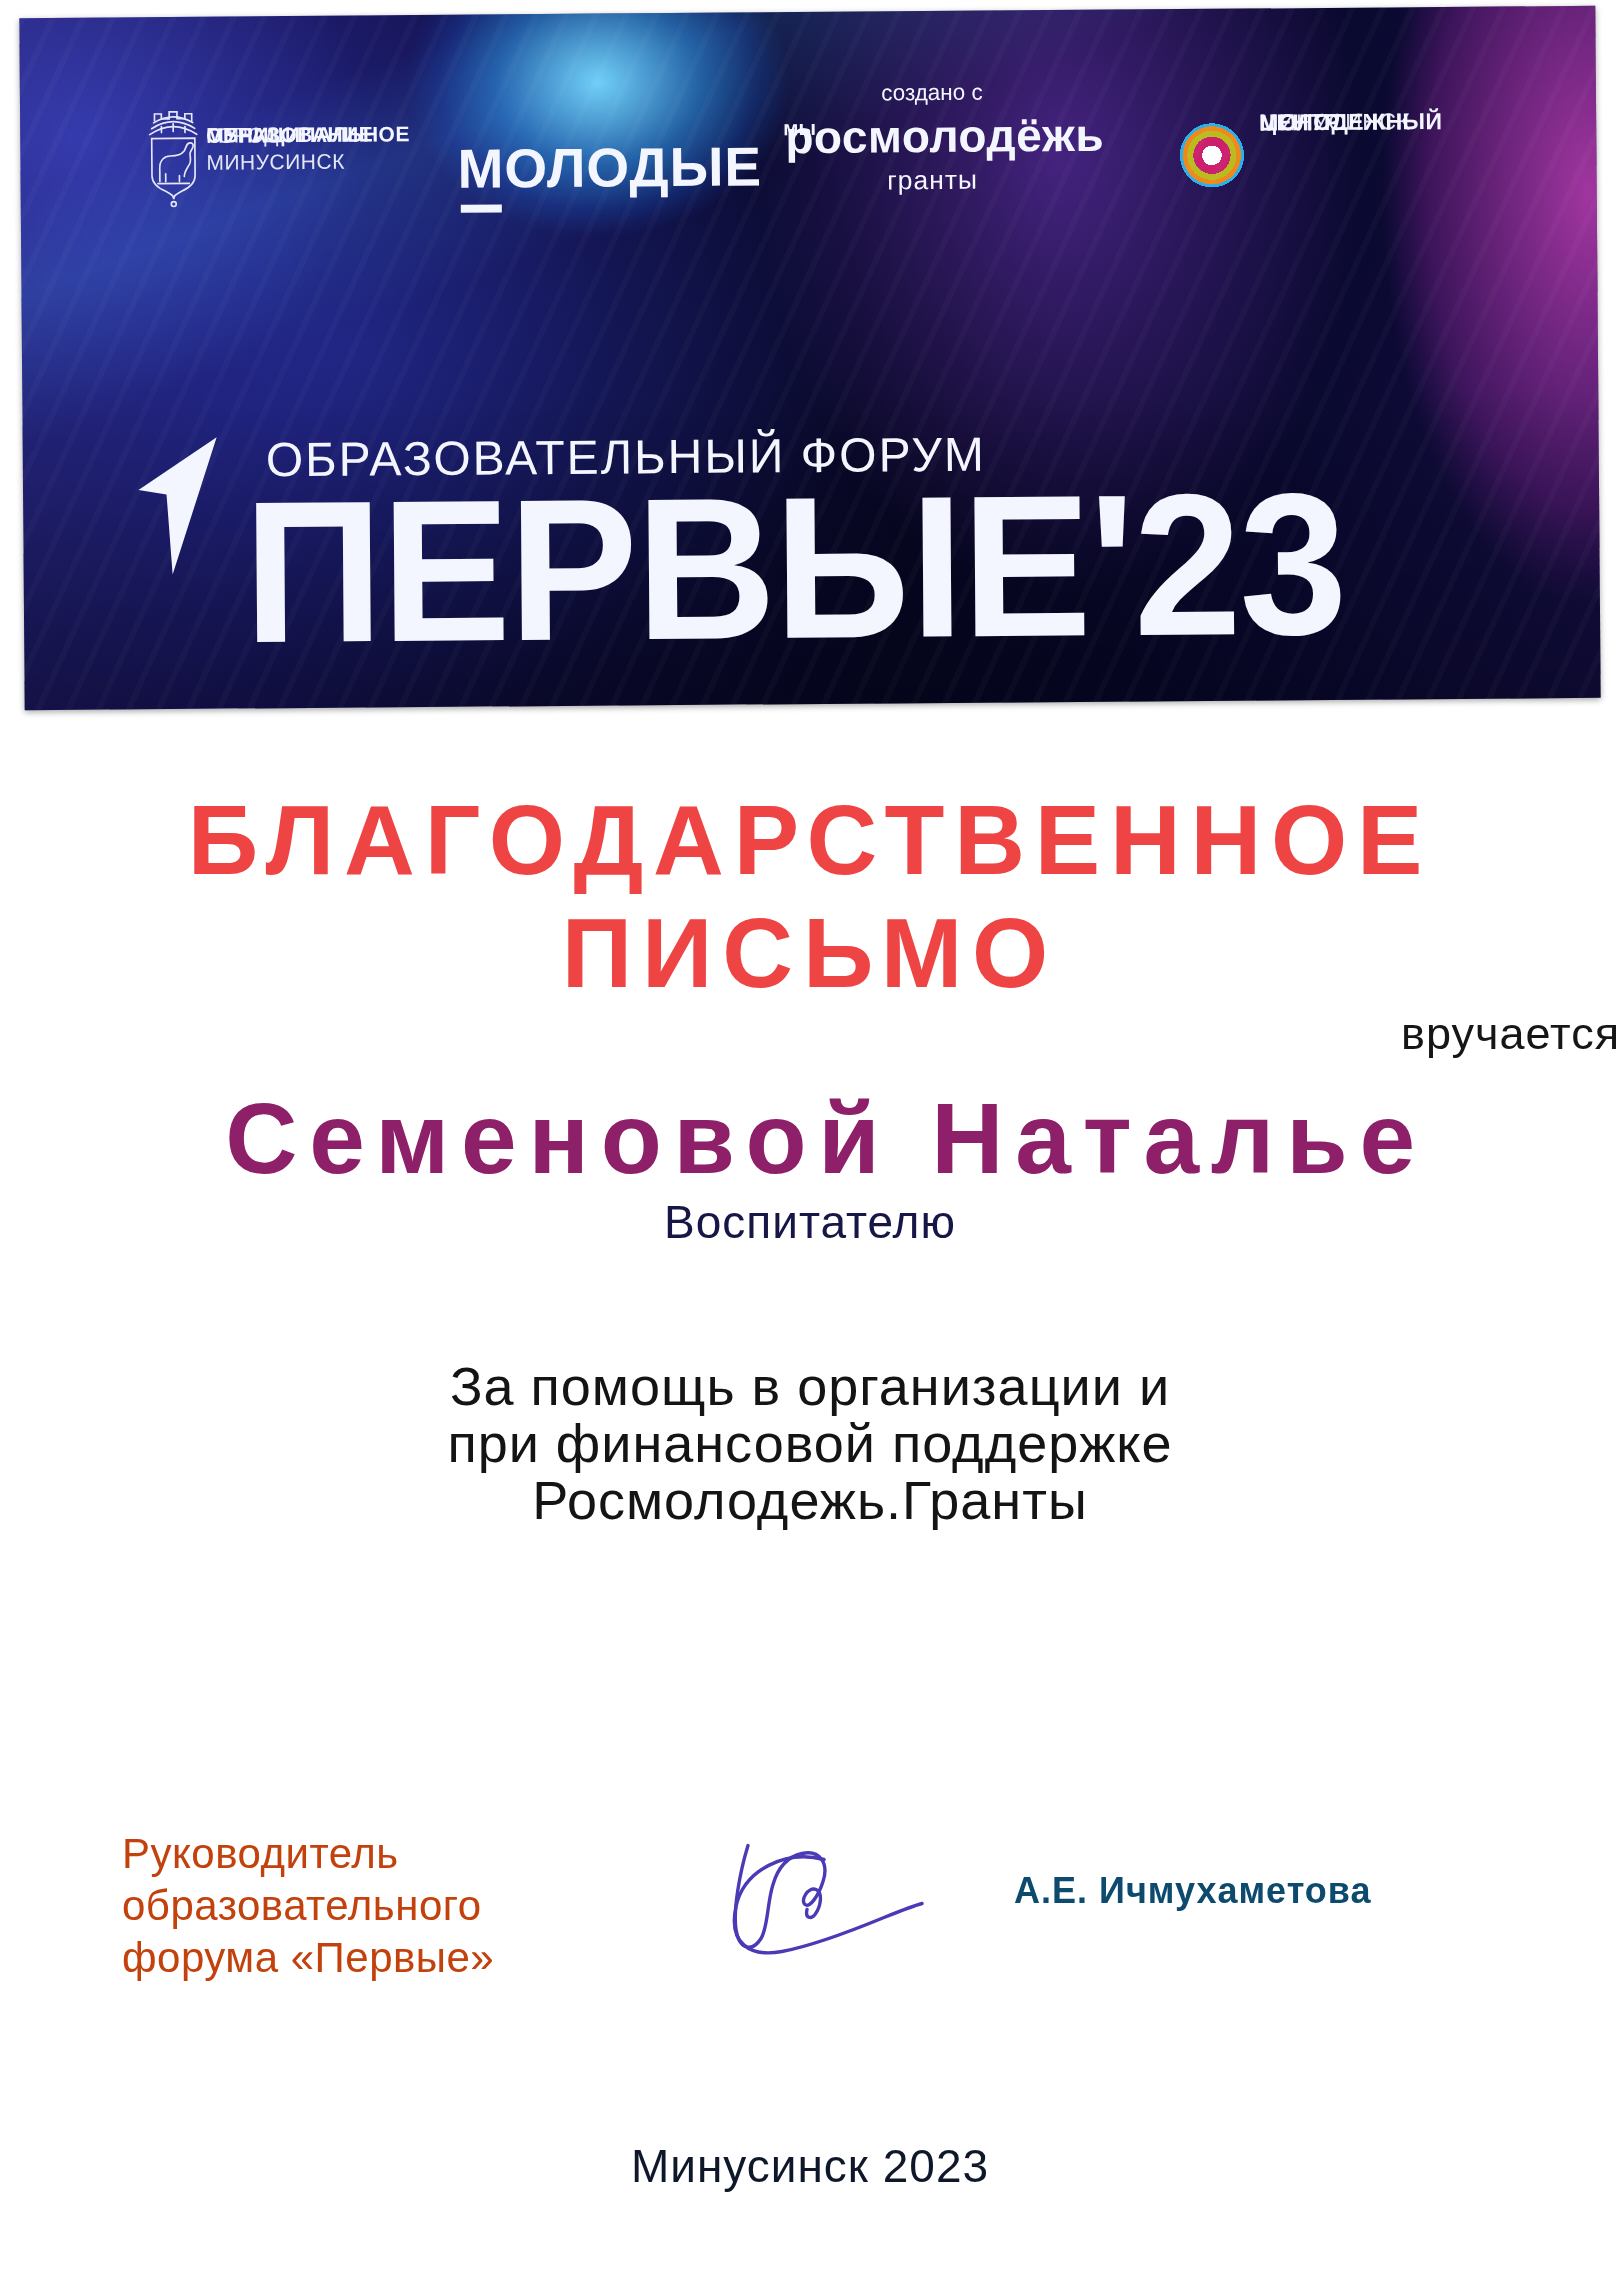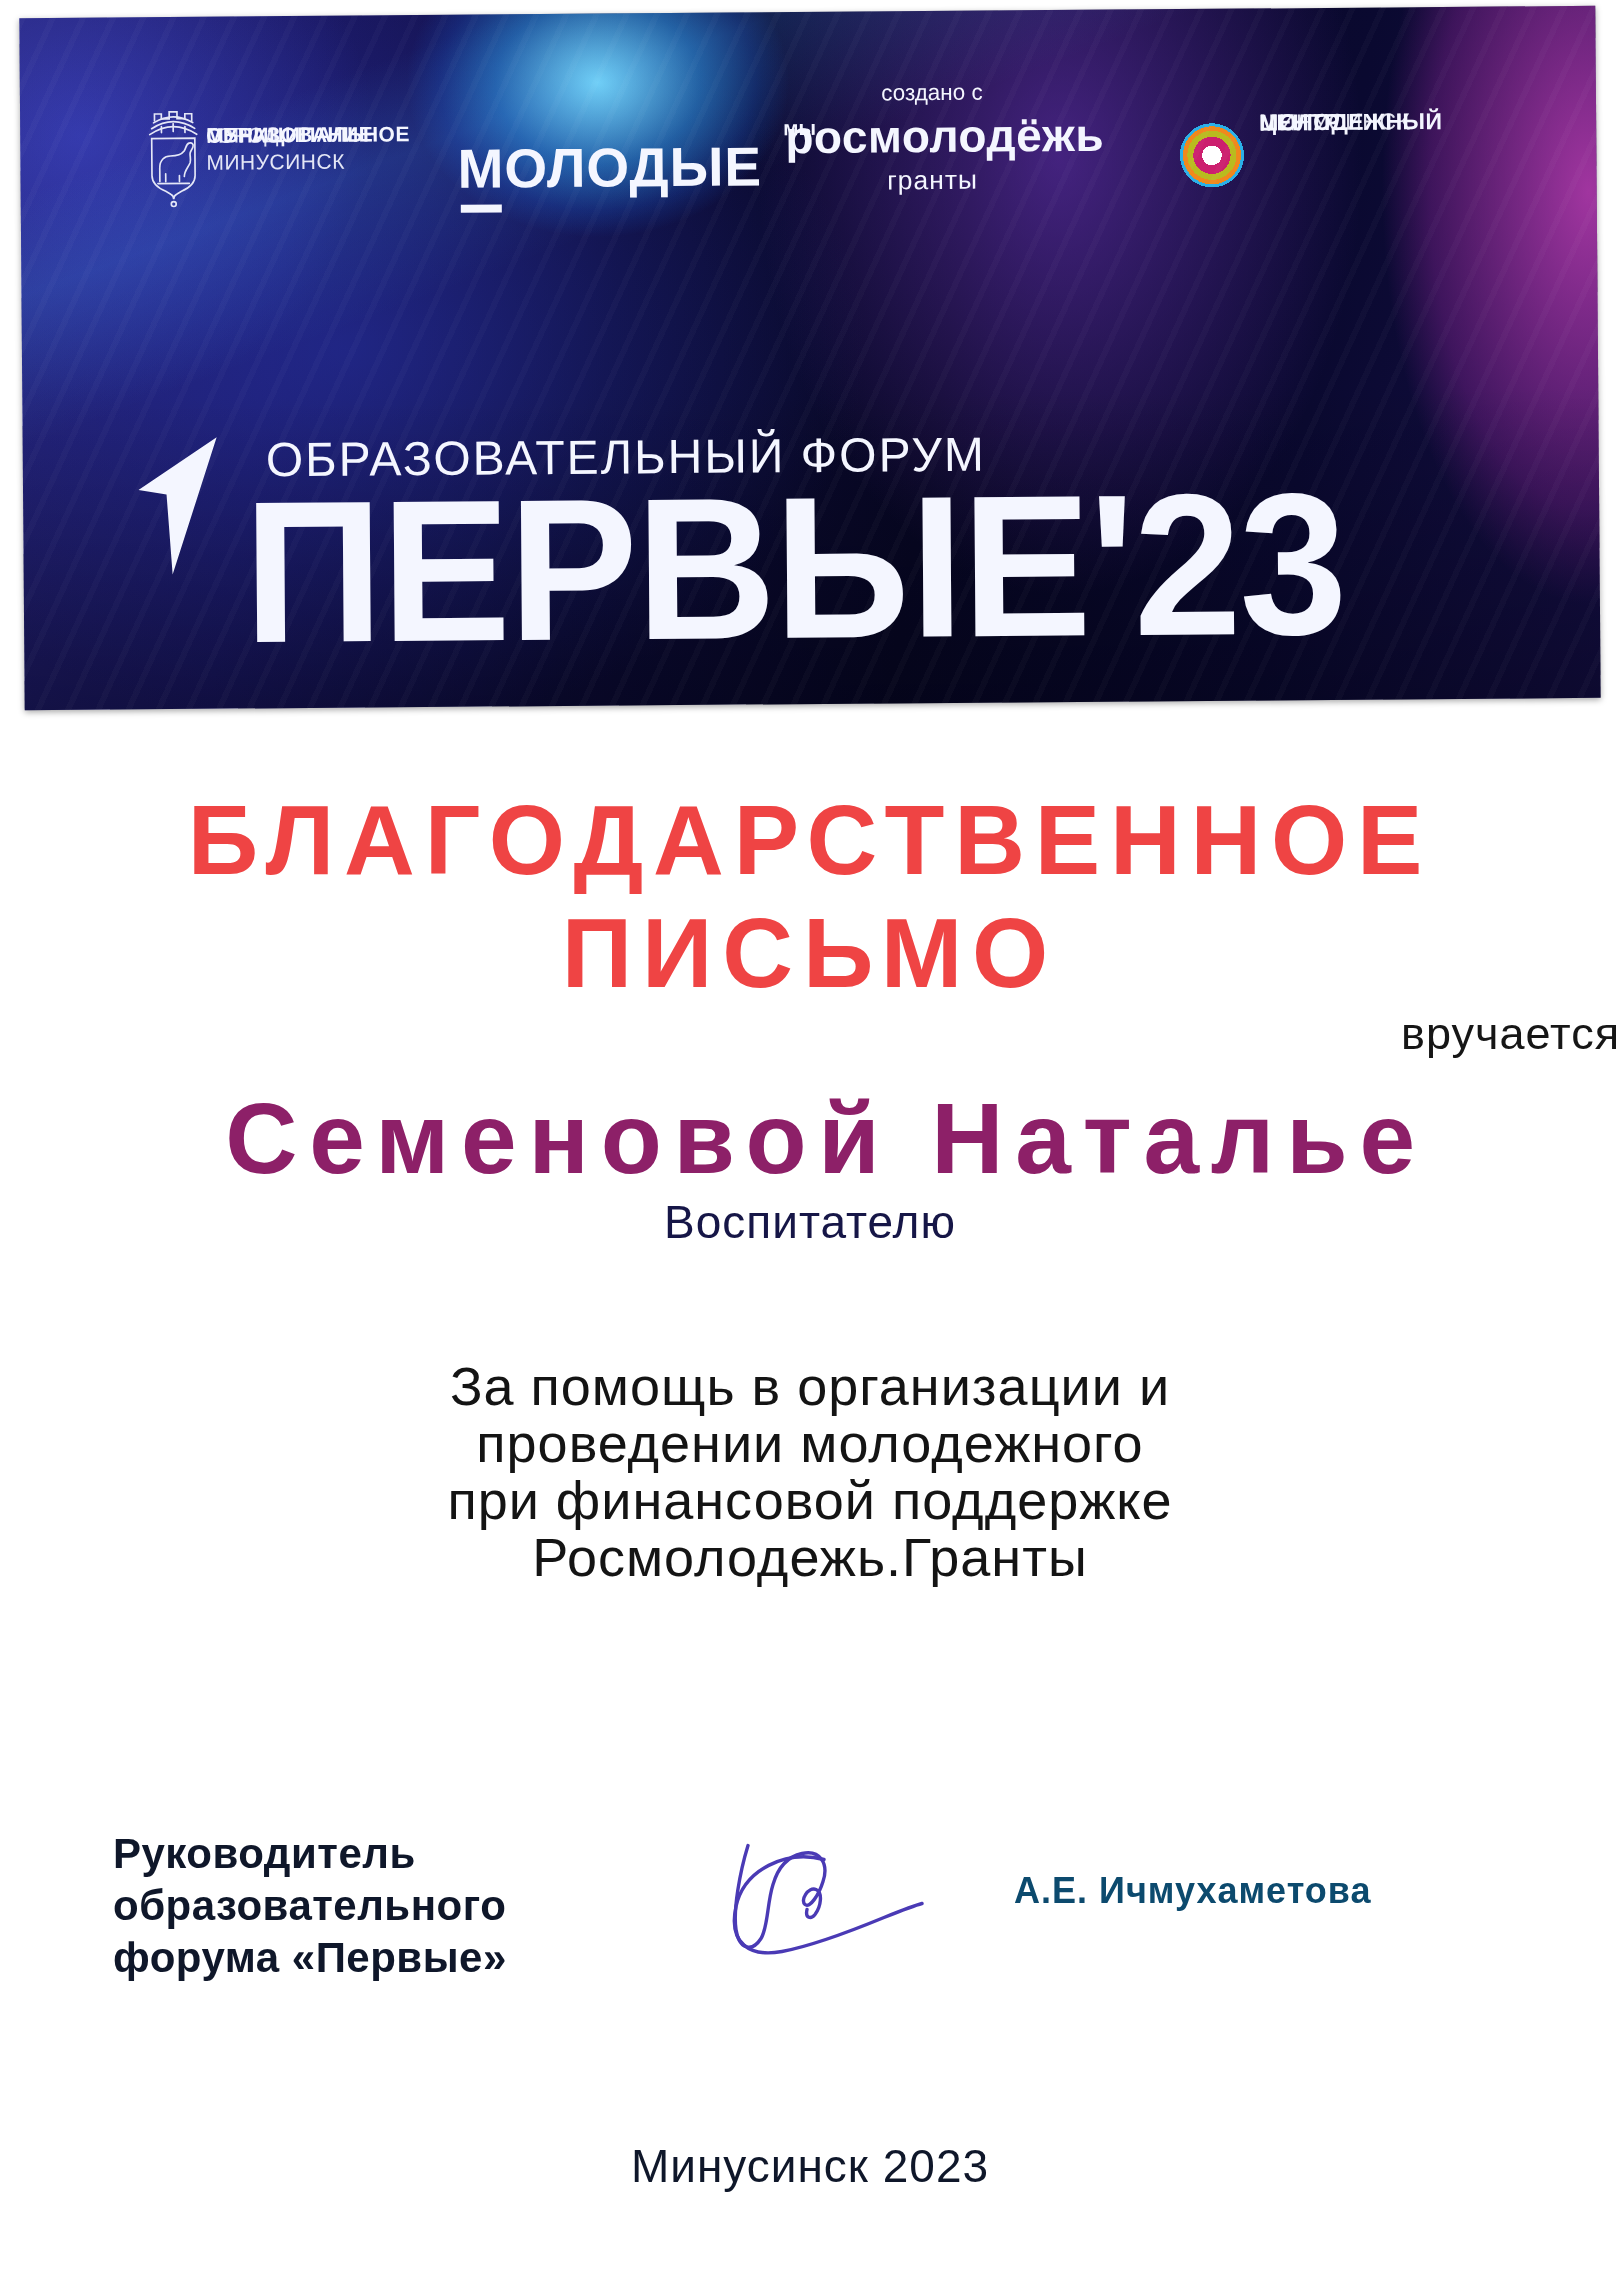--- a/index.html
+++ b/index.html
@@ -44,21 +44,21 @@
   .forum-title{left:220px;top:455px;font-size:194px;font-weight:800;letter-spacing:-2px;line-height:1;
     transform:scaleY(1.04);transform-origin:top left;}
   
   .abs{position:absolute;}
   .center{left:0;width:1620px;text-align:center;}
   .title{top:784px;font-size:98px;font-weight:bold;color:#ef4444;letter-spacing:9.8px;line-height:113px;}
   .handed{top:1008px;font-size:45px;color:#161616;letter-spacing:1px;text-align:right;}
   .name{top:1088px;font-size:100px;font-weight:bold;color:#8d2068;letter-spacing:11.8px;line-height:1;padding-left:16px;}
   .role{top:1199px;font-size:46px;font-weight:normal;color:#161647;letter-spacing:1px;line-height:1;}
   .reason{top:1358px;font-size:54px;color:#141414;line-height:57px;letter-spacing:1px;}
-  .sig-left{left:113px;top:1828px;font-size:42px;font-weight:bold;color:#0f172a;line-height:52px;letter-spacing:0.5px;}
+  .sig-left{left:122px;top:1828px;font-size:42px;font-weight:normal;color:#c2410c;line-height:52px;letter-spacing:0.5px;}
   .sig-svg{left:674px;top:1809px;}
   .sig-name{left:1014px;top:1870px;font-size:36px;font-weight:bold;color:#0c4a6e;letter-spacing:1px;}
   .footer{top:2139px;font-size:46px;color:#0f172a;letter-spacing:1px;}
 </style>
 </head>
 <body>
 
 <div class="page">
 
   <div class="banner">
@@ -110,21 +110,20 @@
   </div>
 
   <div class="abs center handed">вручается</div>
 
   <div class="abs center name">Семеновой Наталье</div>
 
   <div class="abs center role">Воспитателю</div>
 
   <div class="abs center reason">
     <div>За помощь в организации и</div>
-    <div>проведении молодежного</div>
     <div>при финансовой поддержке</div>
     <div>Росмолодежь.Гранты</div>
   </div>
 
   <div class="abs sig-left">
     <div>Руководитель</div>
     <div>образовательного</div>
     <div>форума «Первые»</div>
   </div>
 

